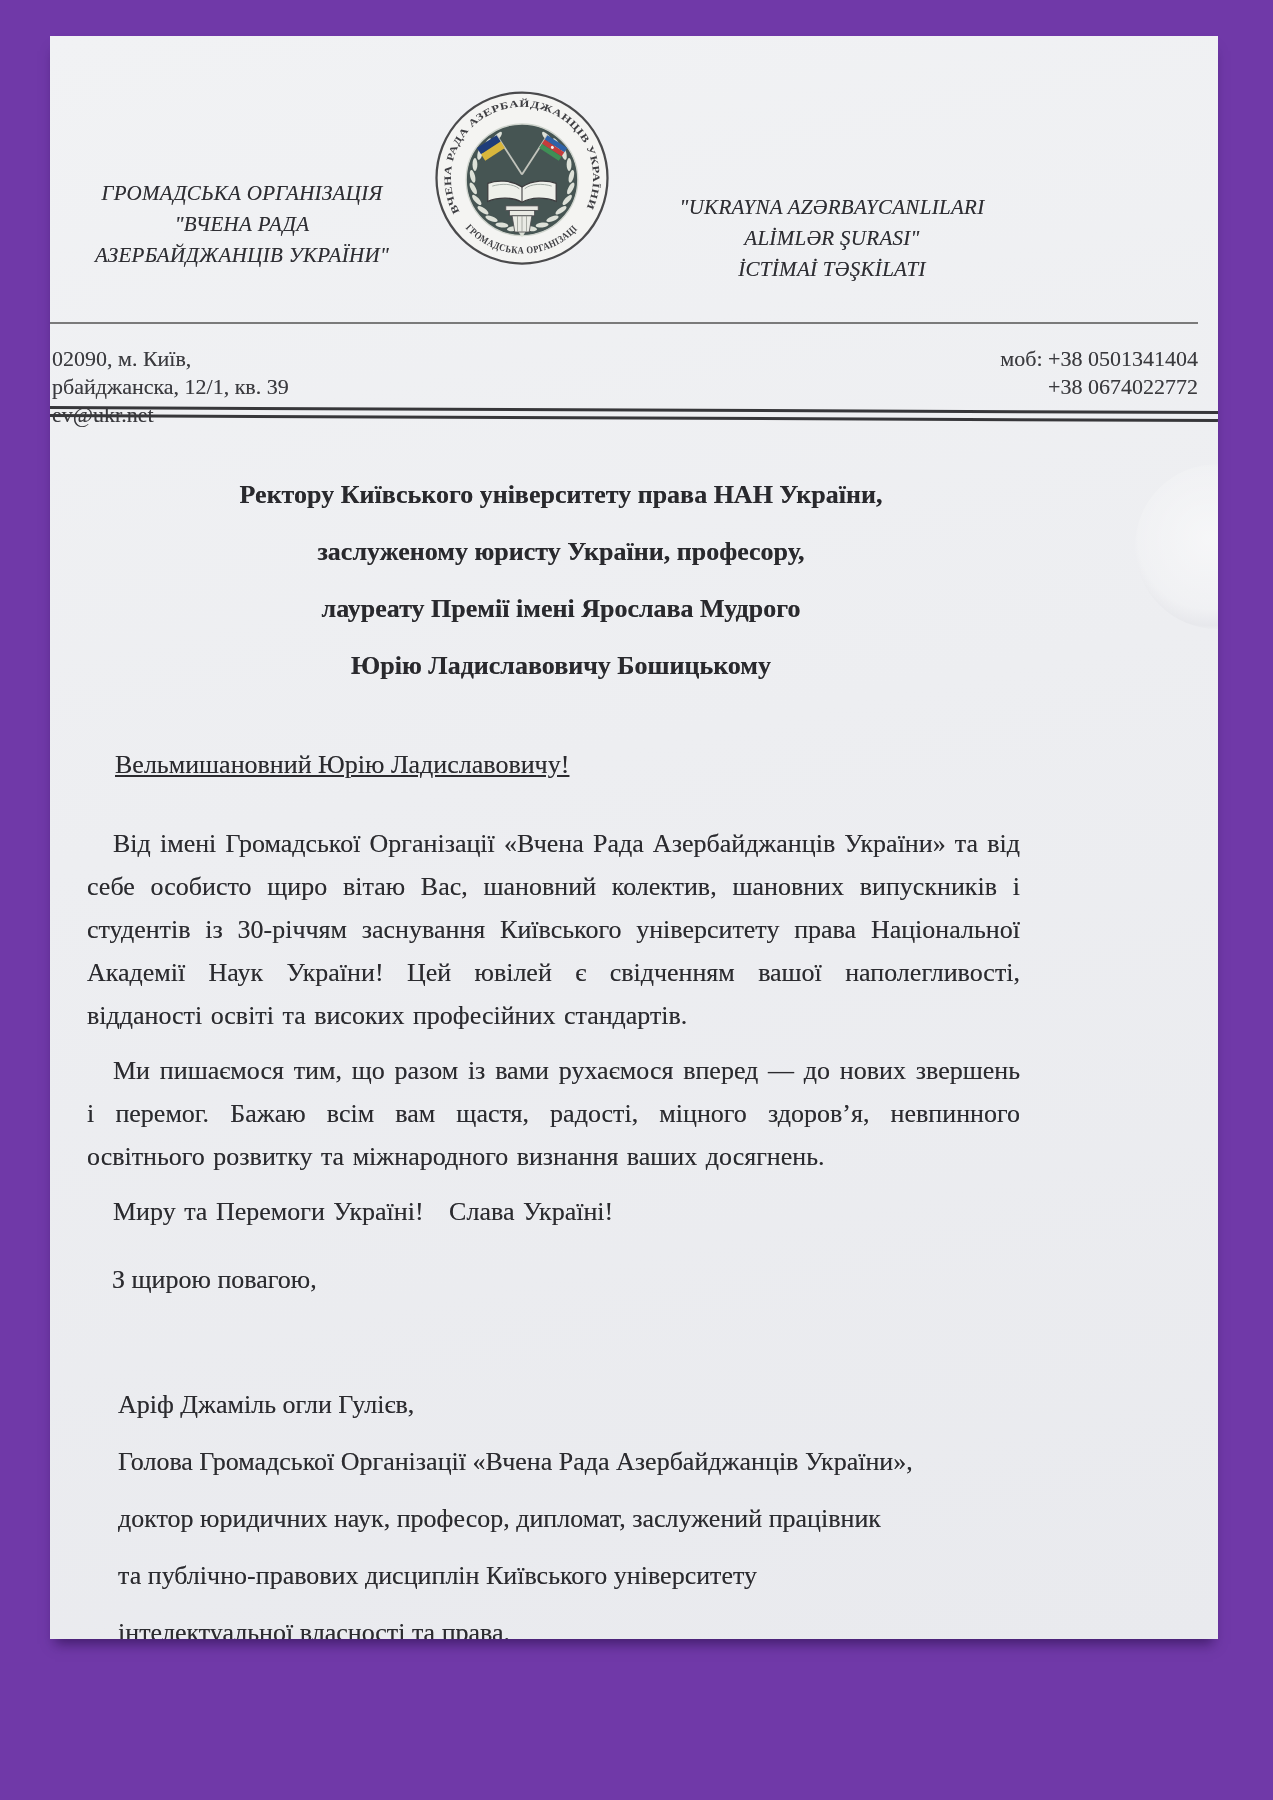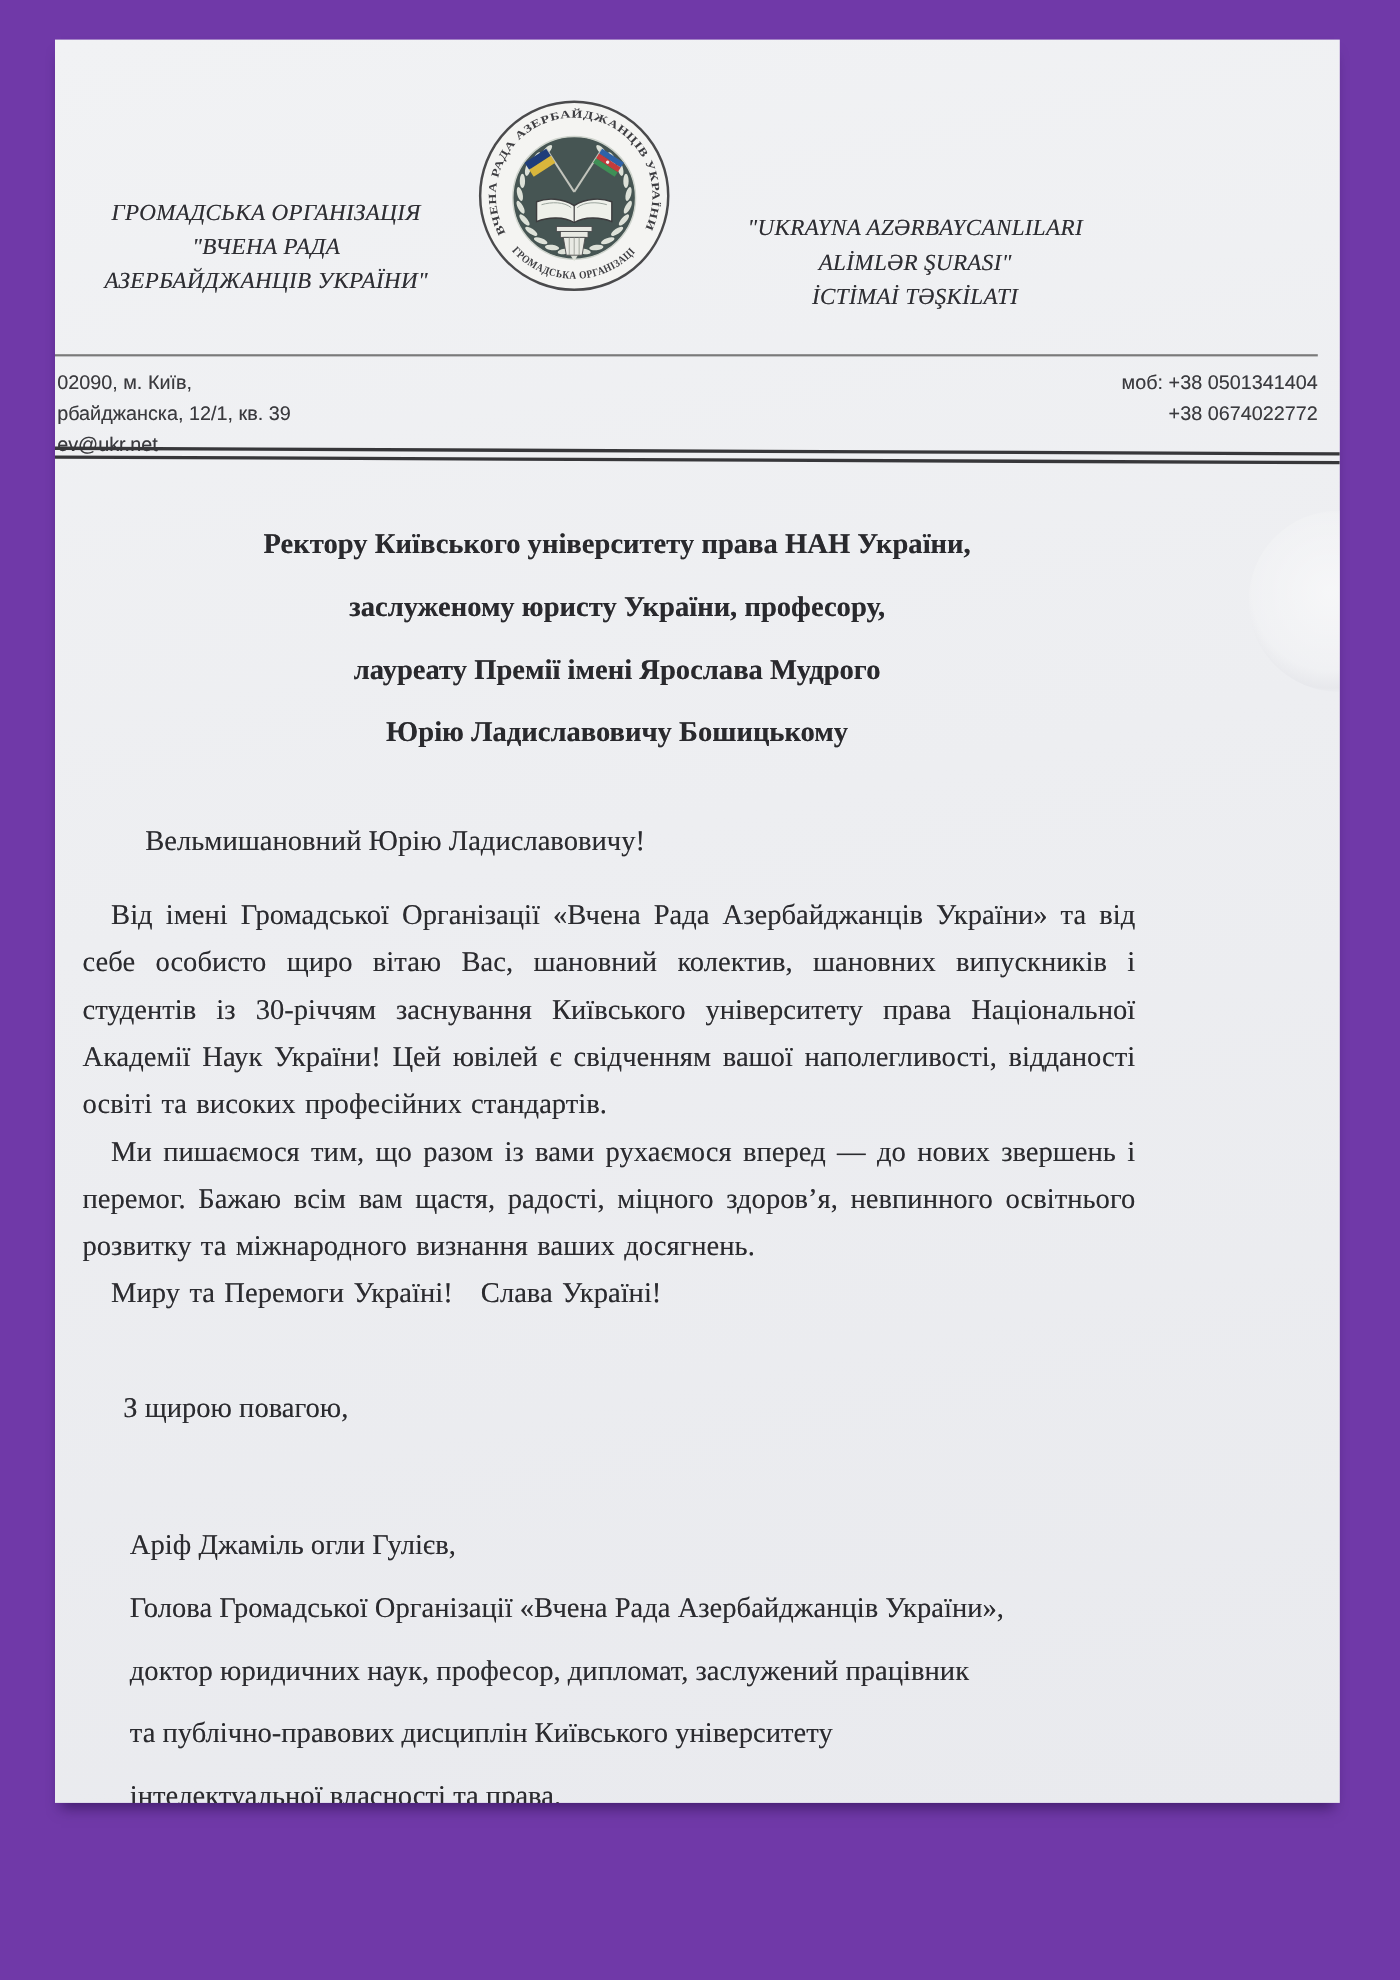--- a/index.html
+++ b/index.html
@@ -20,40 +20,40 @@
   .org-name{
     font-style:italic;font-size:21px;line-height:31px;
     color:#2e2e33;text-align:center;letter-spacing:.3px;
     text-shadow:0 0 .6px rgba(46,46,51,.5);
   }
   .org-left{left:8px;top:142px;width:368px;}
   .org-right{left:592px;top:156px;width:380px;}
   .logo-wrap{left:382px;top:52px;width:180px;height:180px;}
   .rule-thin{left:0;top:286px;width:1148px;height:2px;background:#7a7a7a;}
   .contact{
-    font-family:Liberation Sans, sans-serif;
-    font-size:18px;line-height:28px;color:#3a3a3e;top:298px;
+    font-family:Liberation Serif, serif;
+    font-size:22px;line-height:28px;color:#3a3a3e;top:309px;
     text-shadow:0 0 .5px rgba(58,58,62,.45);
   }
   .contact-address{left:2px;width:420px;text-align:left;}
   .contact-phones{left:700px;width:448px;text-align:right;}
   .rule-double{
     left:0;top:370px;width:1168px;height:5px;
     border-top:3px solid #37373a;border-bottom:3px solid #37373a;
     transform:rotate(.25deg);transform-origin:left center;
   }
   .recipient{
     left:150px;top:430px;width:722px;text-align:center;
     font-weight:bold;font-size:26px;line-height:57px;color:#29292d;
     text-shadow:0 0 .6px rgba(41,41,45,.55);
   }
   .letter-text{color:#2b2b2f;font-size:26px;text-shadow:0 0 .6px rgba(43,43,47,.5);}
-  .salutation{left:82px;top:714px;}
+  .salutation{left:65px;top:714px;text-decoration:underline;}
   .body-flow{left:25px;top:774px;width:957px;line-height:43px;}
-  .body-flow p{margin:0;text-align:justify;text-indent:26px;word-spacing:2px;}
+  .body-flow p{margin:12px;text-align:justify;text-indent:26px;word-spacing:2px;}
   .body-flow p.no-justify{text-align:left;}
   .closing{left:62px;top:1229px;}
   .signature{left:68px;top:1340px;width:980px;line-height:57px;}
   .scan-flaw{
     left:1085px;top:428px;width:165px;height:165px;border-radius:50%;
     background:radial-gradient(circle at 45% 45%,rgba(255,255,255,.5) 0%,rgba(255,255,255,.18) 55%,rgba(190,190,200,.12) 68%,rgba(255,255,255,0) 72%);
   }
 </style>
 </head>
 <body>

